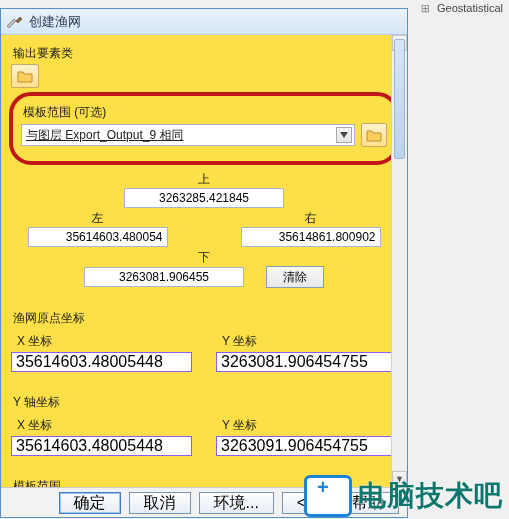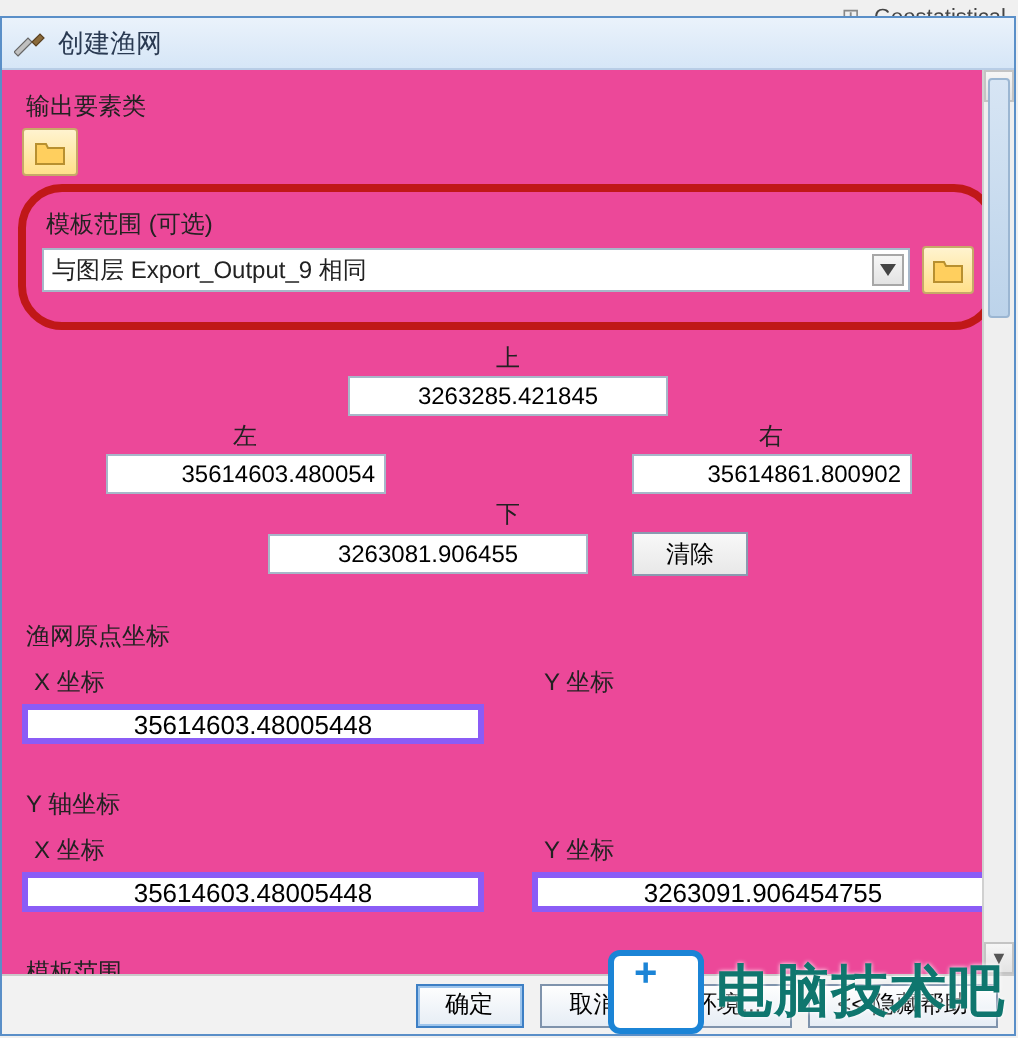--- a/index.html
+++ b/index.html
@@ -17,54 +17,54 @@
     position: absolute;
     top: 0; right: 0;
     font-size: 11px;
     color: #444;
     padding: 2px 6px;
   }
   .topfrag .plus { color: #888; margin-right: 4px; }
   .window {
     position: absolute;
     top: 8px; left: 0;
-    width: 508px;
+    width: 408px;
     border: 1px solid #5a8fc8;
     background: #fff;
   }
   .titlebar {
     height: 26px;
     background: linear-gradient(#eaf2fb,#d6e6f7);
     border-bottom: 1px solid #b8cde6;
     display: flex;
     align-items: center;
     padding: 0 6px;
     gap: 6px;
   }
   .title-icon svg { display:block; }
   .title-text { color: #2a3a52; font-size: 13px; }
   .content {
     padding: 6px 10px 0 10px;
-    background: #ec4899;
+    background: #fde047;
     height: 452px;
     overflow: auto;
     position: relative;
   }
   .field-label { margin: 4px 0 2px 2px; color: #222; }
   .row { display:flex; align-items:center; gap:6px; margin-bottom:4px; }
   .textbox, .combo {
     border: 1px solid #a7b7c9;
     background: #fff;
     height: 22px;
     padding: 2px 4px;
     font-size: 12px;
     color: #222;
     width: 100%;
   }
-  .combo { position:relative; padding-right:6px; }
+  .combo { position:relative; padding-right:6px;text-decoration:underline; }
   .combo .arrow {
     position:absolute; right:2px; top:2px; width:16px; height:16px;
     background:linear-gradient(#f6f6f6,#e3e3e3);
     border:1px solid #a7a7a7;
     display:flex;align-items:center;justify-content:center;
   }
   .folder-btn {
     width:28px; height:24px;
     border:1px solid #c7a968;
     background:linear-gradient(#fff3cf,#ffe08a);
@@ -105,43 +105,43 @@
     background:linear-gradient(#f8f8f8,#e8e8e8);
     cursor:pointer;
     font-size:12px;
   }
   .two-col {
     display:grid;
     grid-template-columns:1fr 1fr;
     gap:0 24px;
   }
   .right-align-input {
-    border:3px solid #8b5cf6;
+    border:1px solid #8b5cf6;
     height:20px; padding:1px 4px;
-    font-size:13px; text-align:center;
+    font-size:16px; text-align:left;
     background:#fff;
     width:100%;
   }
   .sect { margin-top:22px; }
   .buttonbar {
     border-top:1px solid #c9c9c9;
     background:#f2f2f2;
     height:30px;
     display:flex;
     align-items:center;
     justify-content:flex-end;
     gap:8px;
     padding:0 8px;
   }
   .btn {
     height:22px;
     padding:0 14px;
     border:1px solid #7f93ac;
     background:linear-gradient(#fefefe,#e6edf5);
-    font-size:12px;
+    font-size:16px;
     cursor:pointer;
   }
   .btn.primary { border-color:#3d7fc4; box-shadow:0 0 0 1px #9ec5ec inset; }
   .watermark {
     position:absolute;
     right:6px; bottom:2px;
     display:flex; align-items:center; gap:6px;
     pointer-events:none;
   }
   .watermark .wm-logo {
@@ -250,20 +250,21 @@
 
     <div class="sect">
       <div class="field-label">渔网原点坐标</div>
       <div class="two-col">
         <div>
           <div class="field-label" style="margin-left:6px">X 坐标</div>
           <input class="right-align-input" value="35614603.48005448" style="">
         </div>
         <div>
           <div class="field-label" style="margin-left:6px">Y 坐标</div>
+          <input class="right-align-input" value="3263081.906454755" style="">
         </div>
       </div>
     </div>
 
     <div class="sect">
       <div class="field-label">Y 轴坐标</div>
       <div class="two-col">
         <div>
           <div class="field-label" style="margin-left:6px">X 坐标</div>
           <input class="right-align-input" value="35614603.48005448" style="">

